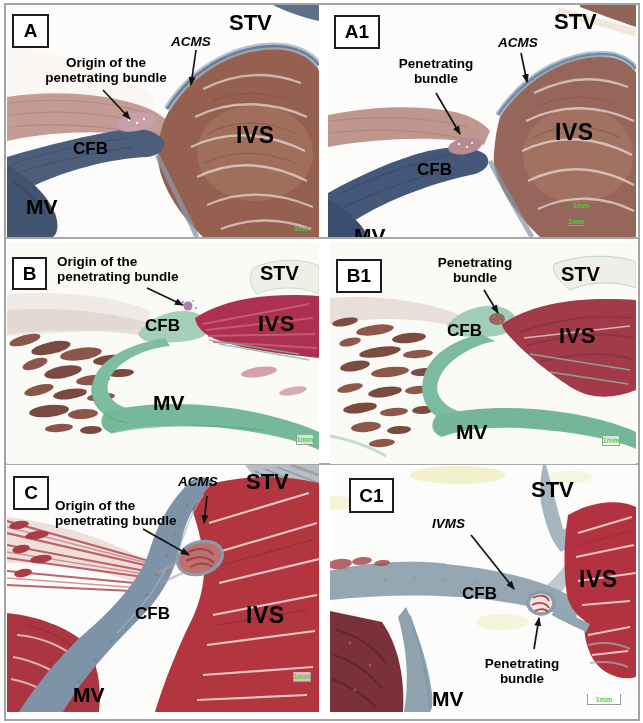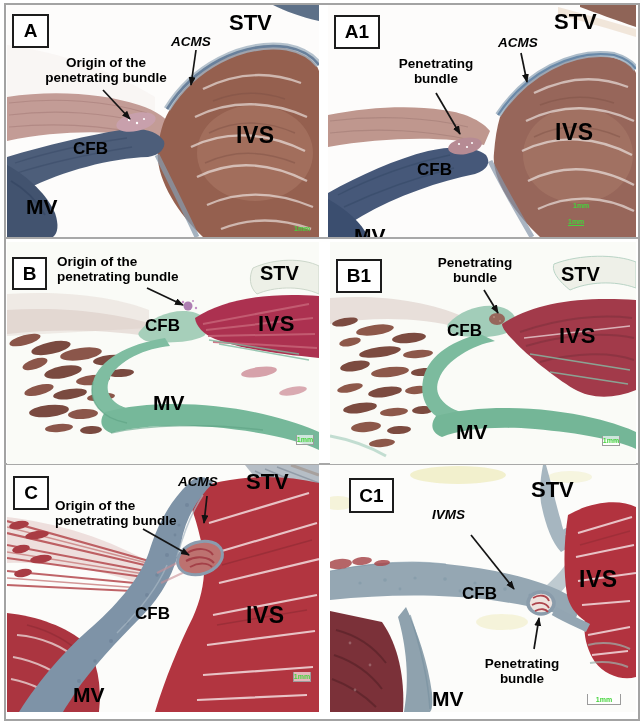--- a/index.html
+++ b/index.html
@@ -407,21 +407,21 @@
       <path d="M224,146 C236,153 248,158 258,163" stroke="#93a5b2" stroke-width="9" fill="none"></path>
       <g>
         <ellipse cx="211" cy="138" rx="13" ry="11" fill="#efe3de" stroke="#8a9cab" stroke-width="3.5"></ellipse>
         <path d="M203,133 C209,129 217,130 219,136 M202,140 C209,136 216,138 219,143 M205,146 C211,143 216,144 218,147" stroke="#ae454d" stroke-width="1.8" fill="none"></path>
       </g>
       <line x1="141" y1="70" x2="184" y2="124" stroke="#151515" stroke-width="1.7" marker-end="url(#ahC1)"></line>
       <line x1="204" y1="184" x2="209" y2="153" stroke="#151515" stroke-width="1.7" marker-end="url(#ahC1)"></line>
     </svg>
     <div class="letterbox" style="left:19px;top:13px;width:41px;height:31px;">C1</div>
     <div class="lbl big" style="left:201px;top:13px;font-size:22px;">STV</div>
-    <div class="lbl sm" style="left:102px;top:42px;">IVMS</div>
+    <div class="lbl sm" style="left:102px;top:51px;">IVMS</div>
     <div class="lbl mid" style="left:132px;top:119px;">CFB</div>
     <div class="lbl huge" style="left:249px;top:102px;">IVS</div>
     <div class="lbl ann ctr" style="left:150px;top:191px;width:84px;">
       <div>Penetrating</div>
       <div>bundle</div>
     </div>
     <div class="lbl big" style="left:102px;top:222px;font-size:21px;">MV</div>
     <div class="bracket" style="left:257px;top:229px;width:32px;height:10px;">
       <span class="scaletxt">1mm</span>
     </div>

